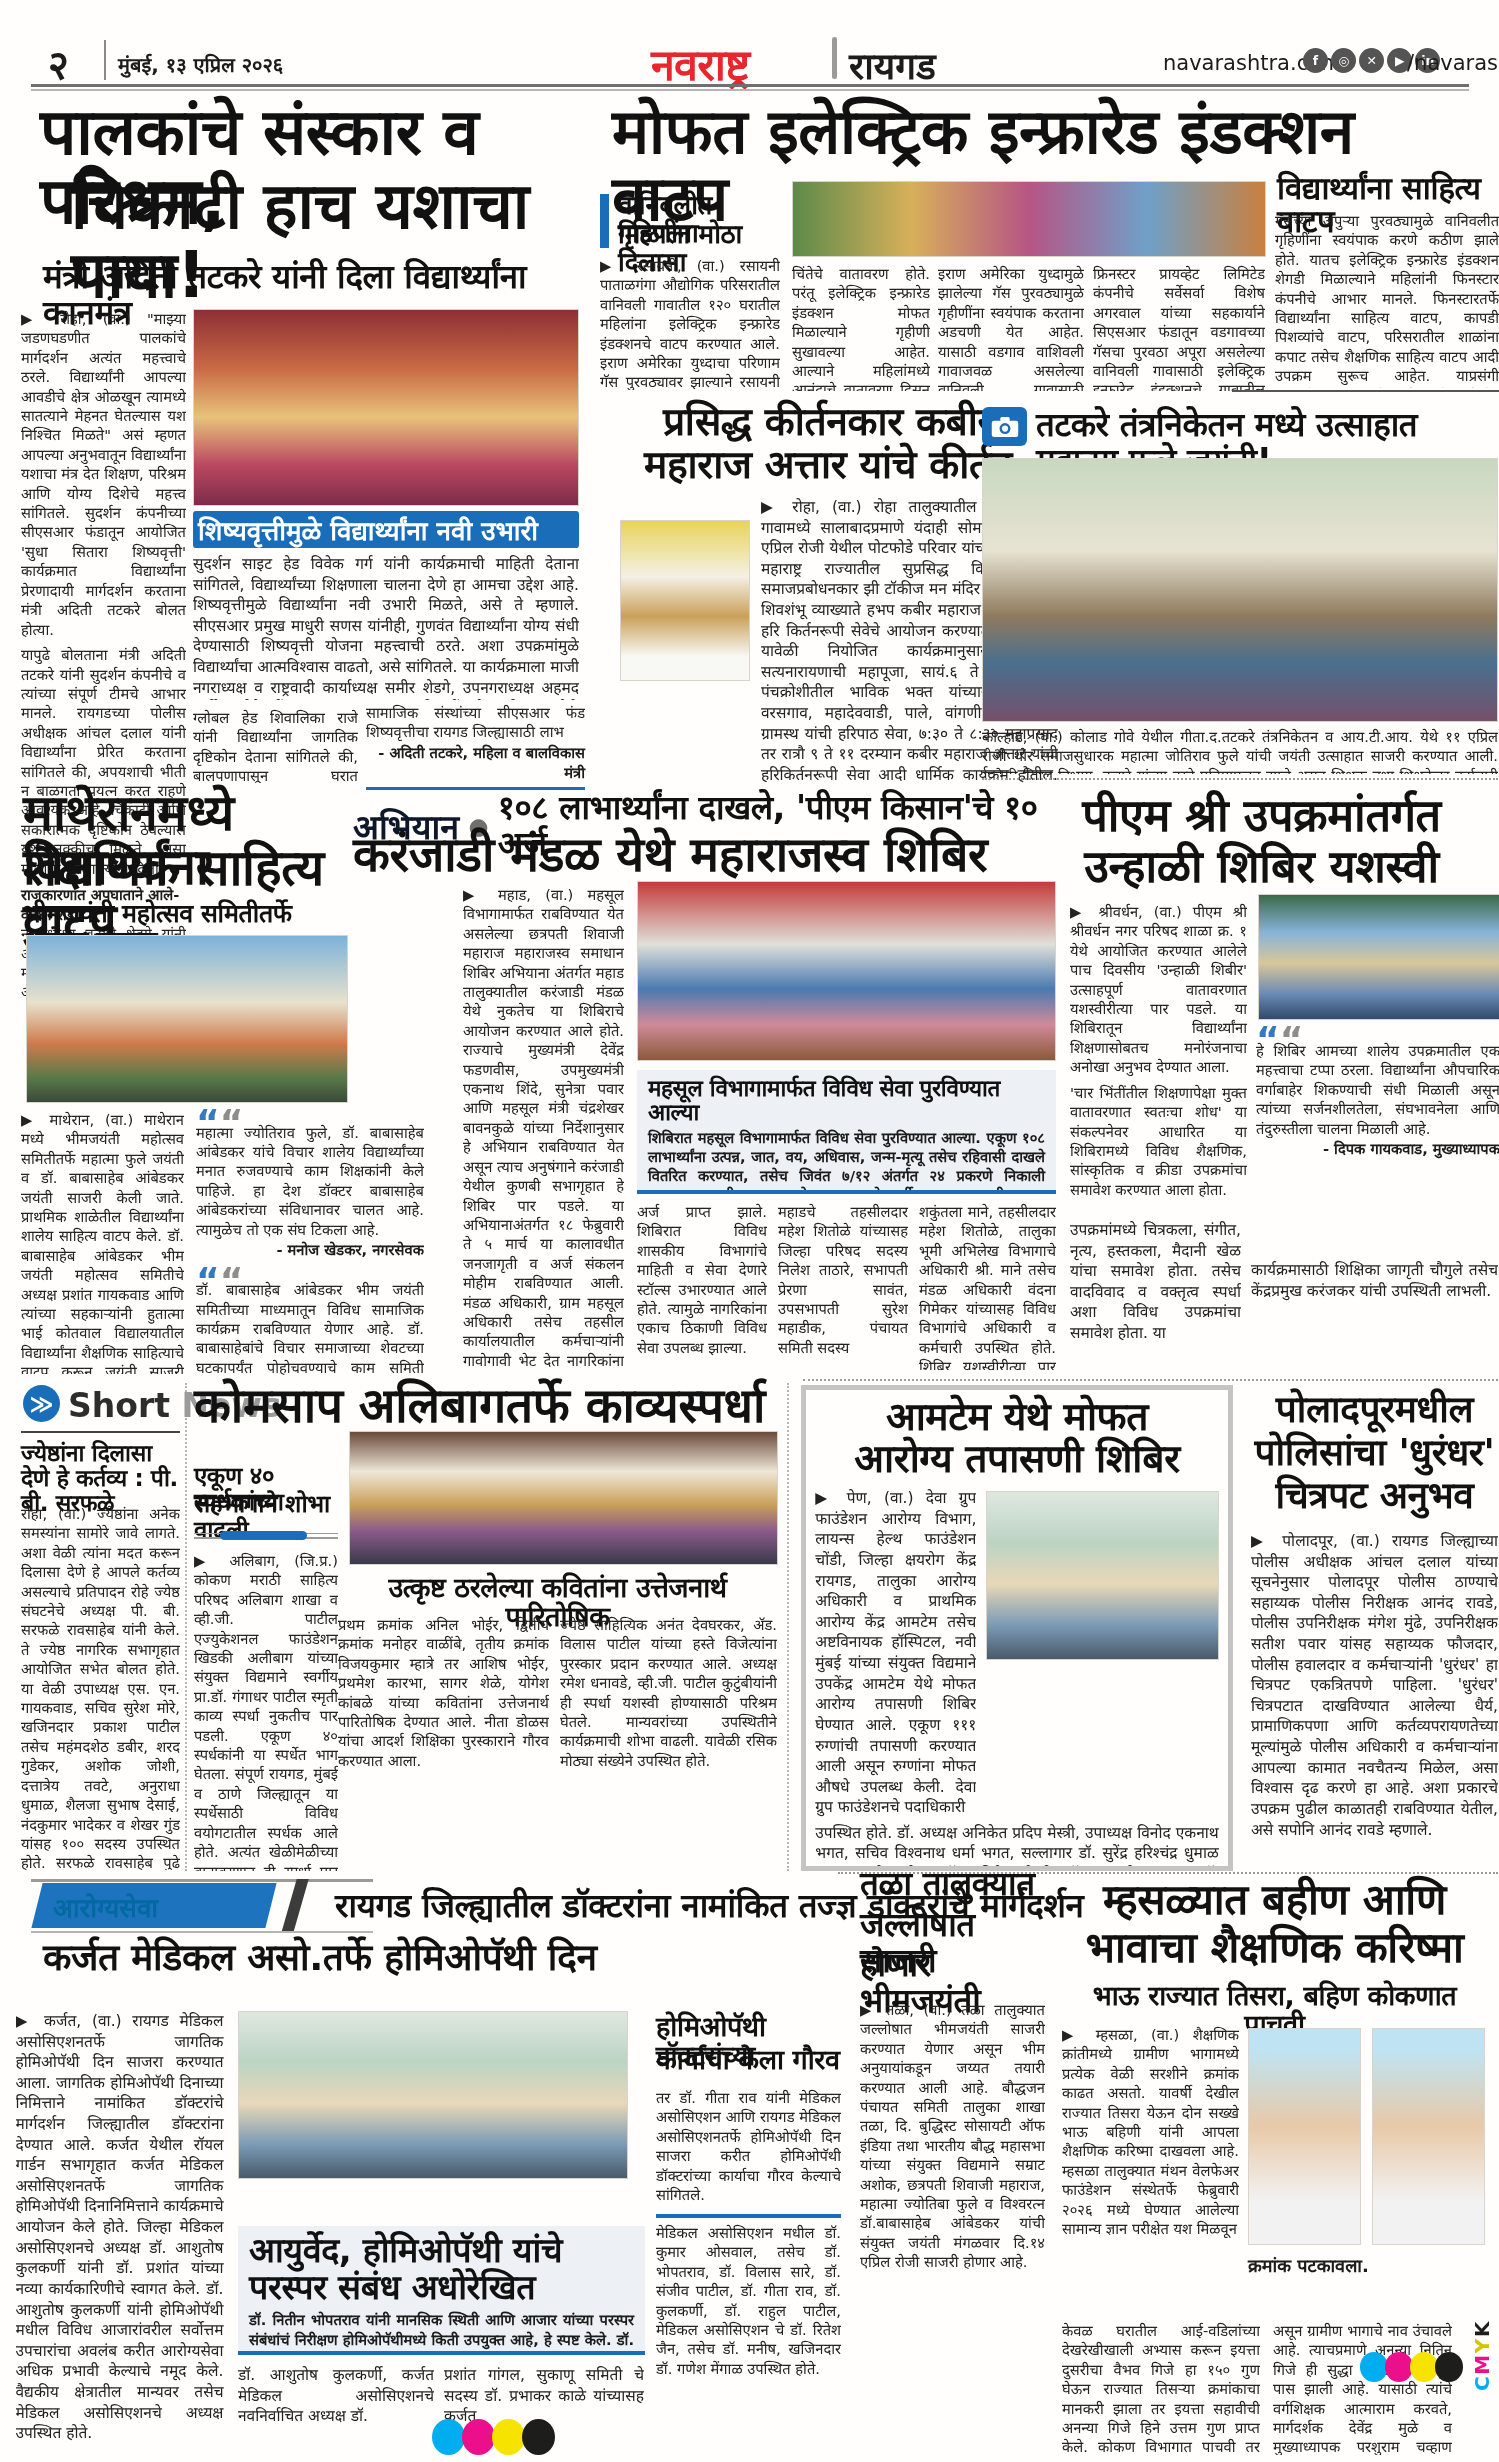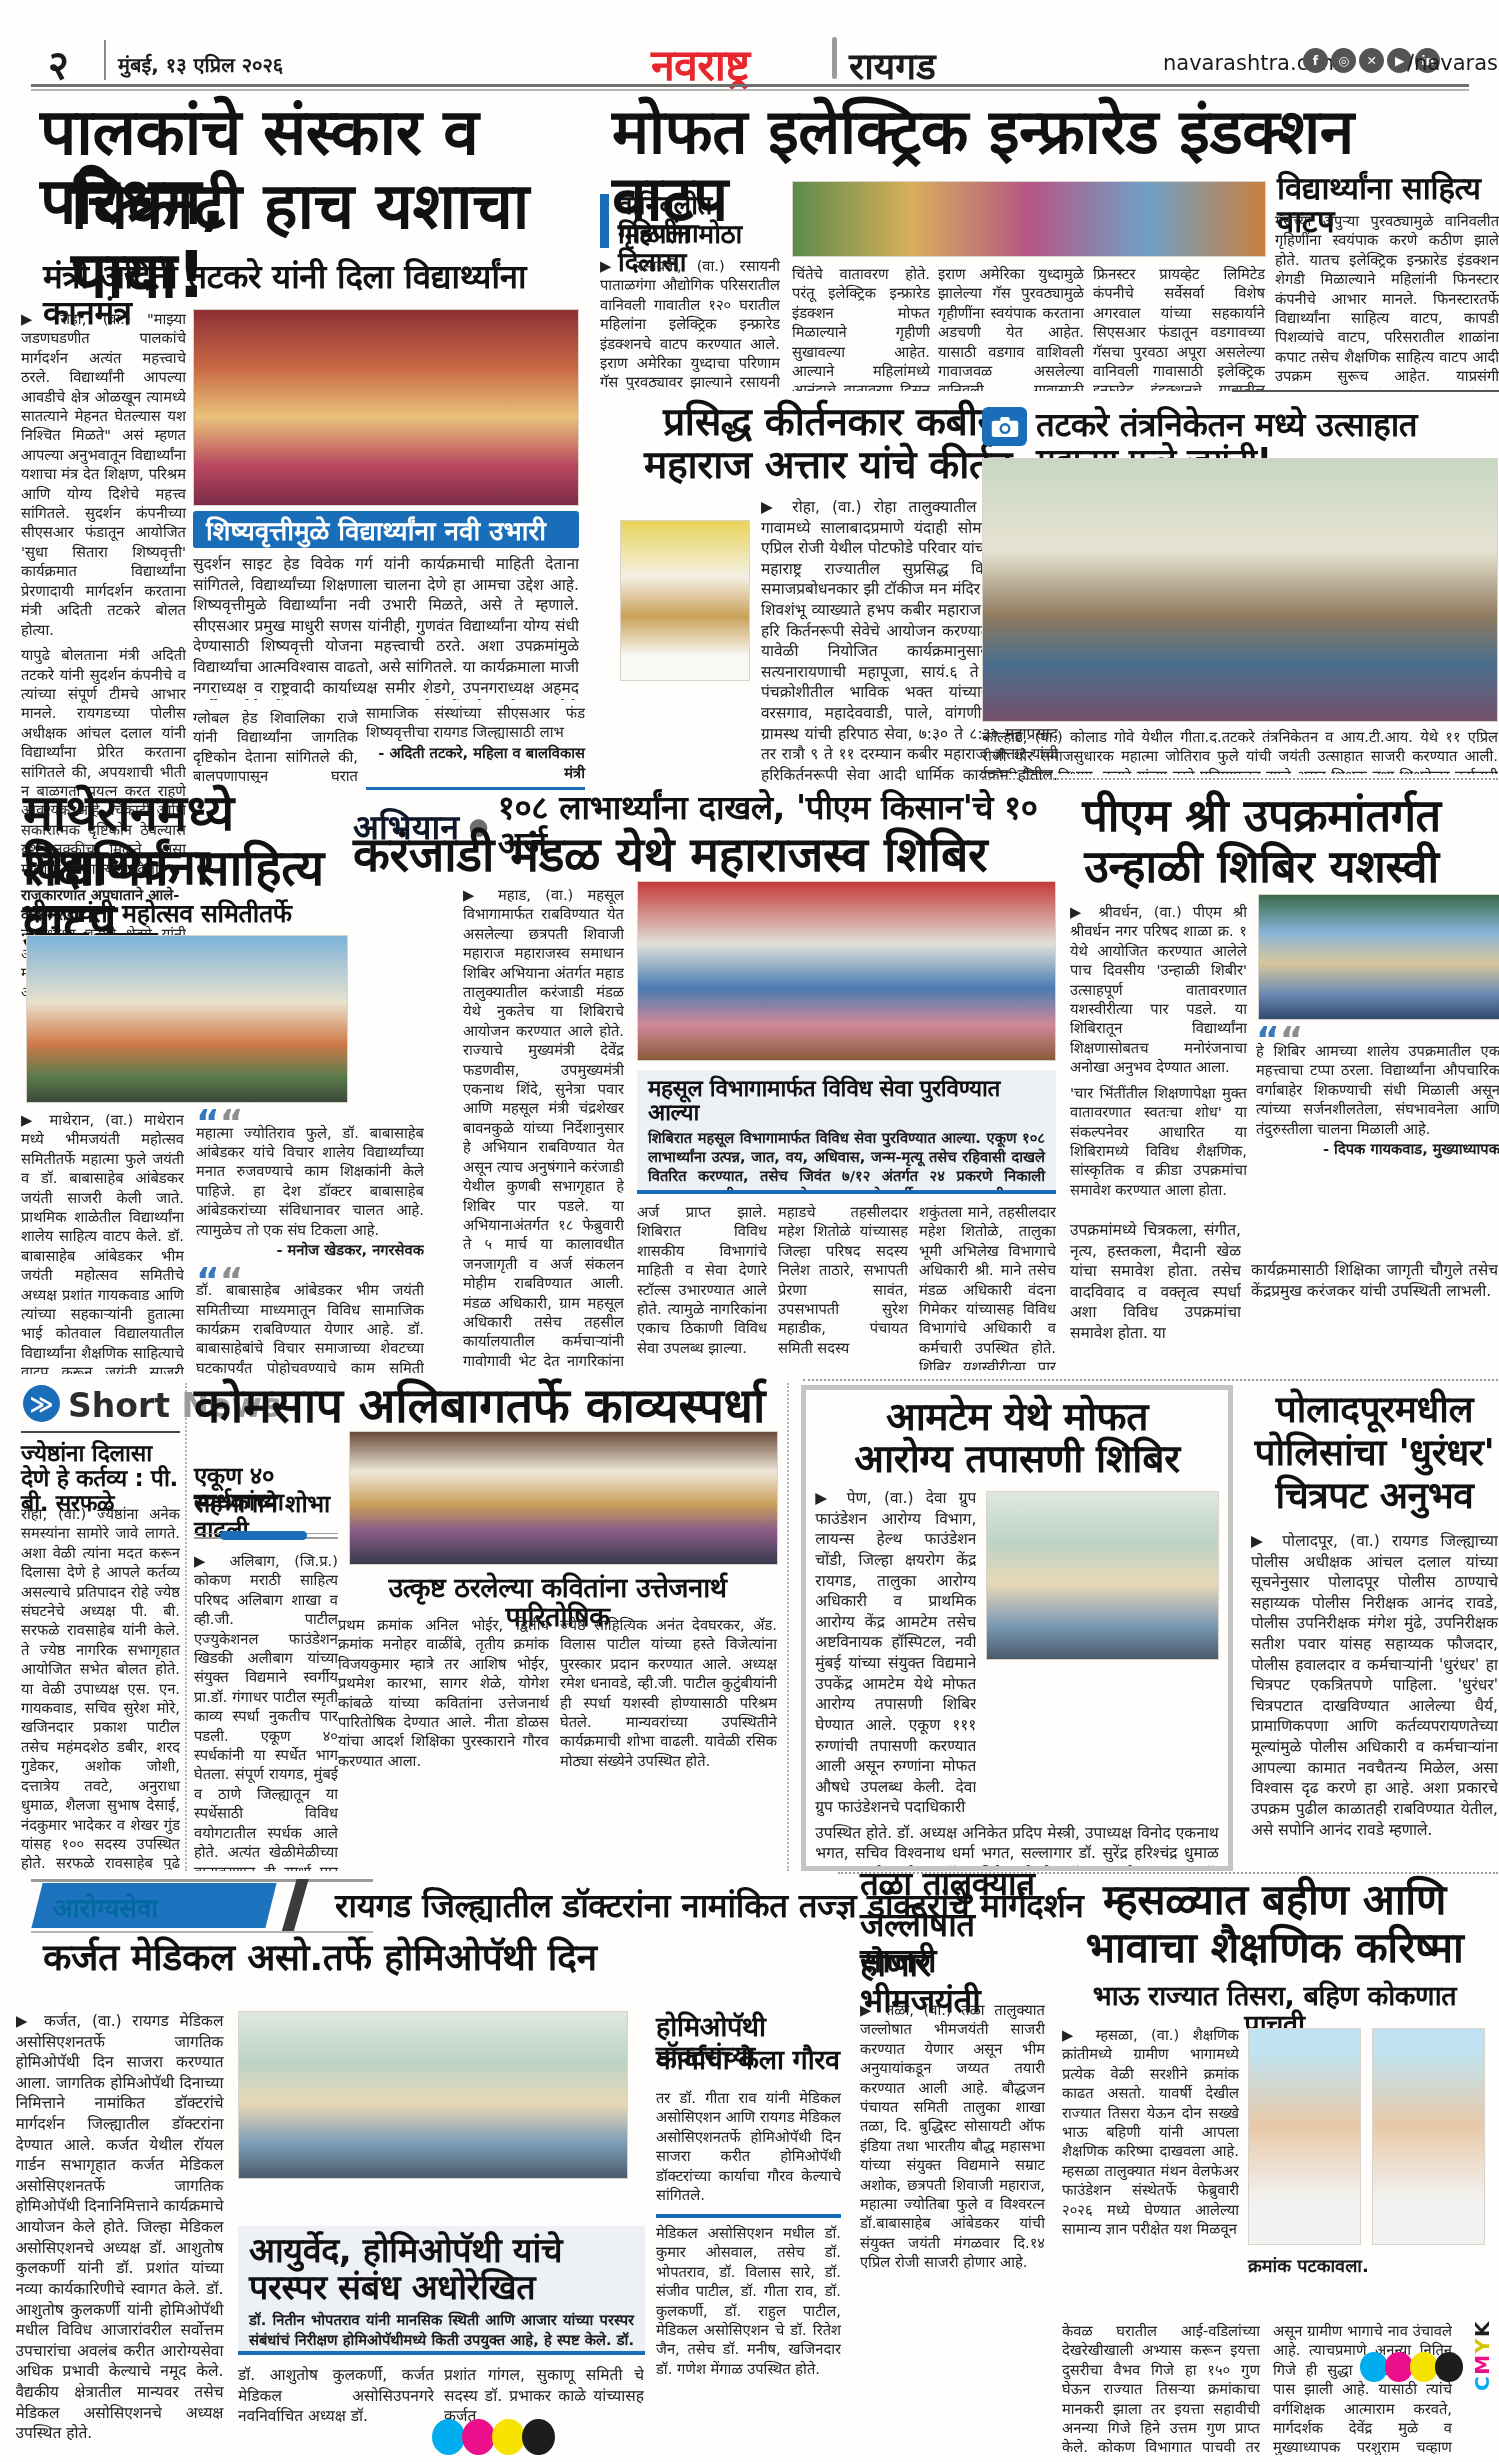--- a/index.html
+++ b/index.html
@@ -68,21 +68,21 @@
   <div class="abs hl" style="left:43px;top:259px;width:543px;font-size:33px;">मंत्री अदिती तटकरे यांनी दिला विद्यार्थ्यांना कानमंत्र</div>
 
   <div class="abs" style="left:21px;top:309px;width:165px;height:467px;">
     <div class="body-sm">▶ रोहा, (वा.) "माझ्या जडणघडणीत पालकांचे मार्गदर्शन अत्यंत महत्त्वाचे ठरले. विद्यार्थ्यांनी आपल्या आवडीचे क्षेत्र ओळखून त्यामध्ये सातत्याने मेहनत घेतल्यास यश निश्चित मिळते" असं म्हणत आपल्या अनुभवातून विद्यार्थ्यांना यशाचा मंत्र देत शिक्षण, परिश्रम आणि योग्य दिशेचे महत्त्व सांगितले. सुदर्शन कंपनीच्या सीएसआर फंडातून आयोजित 'सुधा सितारा शिष्यवृत्ती' कार्यक्रमात विद्यार्थ्यांना प्रेरणादायी मार्गदर्शन करताना मंत्री अदिती तटकरे बोलत होत्या.</div>
     <div class="body-sm" style="margin-top:6.2px;">यापुढे बोलताना मंत्री अदिती तटकरे यांनी सुदर्शन कंपनीचे व त्यांच्या संपूर्ण टीमचे आभार मानले. रायगडच्या पोलीस अधीक्षक आंचल दलाल यांनी विद्यार्थ्यांना प्रेरित करताना सांगितले की, अपयशाची भीती न बाळगता प्रयत्न करत राहणे आवश्यक आहे. चिकाटी आणि सकारात्मक दृष्टिकोन ठेवल्यास यश नक्कीच मिळते, असा मोलाचा सल्ला त्यांनी दिला.</div>
     <div style="font-size:14.7px;font-weight:700;margin-top:6.2px;">राजकारणात अपघाताने आले- वनश्री शेडगे</div>
     <div class="body-sm">नगराध्यक्षा वनश्री शेडगे यांनी आपल्या प्रवासाबद्दल सांगताना, मी राजकारणात अपघाताने आले असले तरी सामाजिक</div>
   </div>
 
   <div class="abs photo ph1" style="left:193px;top:309px;width:386px;height:197px;"></div>
-  <div class="abs banner-blue" style="left:193px;top:511px;width:386px;height:37px;font-size:26px;padding-left:13px;border-radius:3.1px;">शिष्यवृत्तीमुळे विद्यार्थ्यांना नवी उभारी</div>
+  <div class="abs banner-blue" style="left:193px;top:511px;width:386px;height:37px;font-size:26px;padding-left:5px;border-radius:3.1px;">शिष्यवृत्तीमुळे विद्यार्थ्यांना नवी उभारी</div>
   <div class="abs body-text" style="left:193px;top:554px;width:386px;height:146px;">सुदर्शन साइट हेड विवेक गर्ग यांनी कार्यक्रमाची माहिती देताना सांगितले, विद्यार्थ्यांच्या शिक्षणाला चालना देणे हा आमचा उद्देश आहे. शिष्यवृत्तीमुळे विद्यार्थ्यांना नवी उभारी मिळते, असे ते म्हणाले. सीएसआर प्रमुख माधुरी सणस यांनीही, गुणवंत विद्यार्थ्यांना योग्य संधी देण्यासाठी शिष्यवृत्ती योजना महत्त्वाची ठरते. अशा उपक्रमांमुळे विद्यार्थ्यांचा आत्मविश्वास वाढतो, असे सांगितले. या कार्यक्रमाला माजी नगराध्यक्ष व राष्ट्रवादी कार्याध्यक्ष समीर शेडगे, उपनगराध्यक्ष अहमद दर्जी, गटनेते महेंद्र गुजर, बांधकाम सभापती राजेंद्र जैन, जीवराज चोळे यांच्यासह शेकडो संख्येने विद्यार्थी उपस्थित होते.</div>
 
   <div class="abs body-sm" style="left:193px;top:708px;width:165px;height:75px;">ग्लोबल हेड शिवालिका राजे यांनी विद्यार्थ्यांना जागतिक दृष्टिकोन देताना सांगितले की, बालपणापासून घरात आंतरराष्ट्रीय वातावरण अनुभवले.</div>
   <div class="abs" style="left:366px;top:703px;width:219px;height:78px;">
     <div class="body-sm">सामाजिक संस्थांच्या सीएसआर फंड शिष्यवृत्तीचा रायगड जिल्ह्यासाठी लाभ</div>
     <div class="attr">- अदिती तटकरे, महिला व बालविकास मंत्री</div>
     <div style="border-top:3.1px solid #1a6db8;margin-top:4.7px;"></div>
   </div>
 
   <div class="abs hl" style="left:612px;top:99px;width:858px;font-size:62px;">मोफत इलेक्ट्रिक इन्फ्रारेड इंडक्शन वाटप</div>
@@ -225,21 +225,21 @@
   <div class="abs" style="left:31px;top:1931px;width:342px;height:2.3px;background:#b5b5b5;"></div>
 
   <div class="abs hl" style="left:43px;top:1938px;width:1172px;font-size:37px;">कर्जत मेडिकल असो.तर्फे होमिओपॅथी दिन</div>
   <div class="abs body-text" style="left:15.5px;top:2011px;width:208px;height:444px;">▶ कर्जत, (वा.) रायगड मेडिकल असोसिएशनतर्फे जागतिक होमिओपॅथी दिन साजरा करण्यात आला. जागतिक होमिओपॅथी दिनाच्या निमित्ताने नामांकित डॉक्टरांचे मार्गदर्शन जिल्ह्यातील डॉक्टरांना देण्यात आले. कर्जत येथील रॉयल गार्डन सभागृहात कर्जत मेडिकल असोसिएशनतर्फे जागतिक होमिओपॅथी दिनानिमित्ताने कार्यक्रमाचे आयोजन केले होते. जिल्हा मेडिकल असोसिएशनचे अध्यक्ष डॉ. आशुतोष कुलकर्णी यांनी डॉ. प्रशांत यांच्या नव्या कार्यकारिणीचे स्वागत केले. डॉ. आशुतोष कुलकर्णी यांनी होमिओपॅथी मधील विविध आजारांवरील सर्वोत्तम उपचारांचा अवलंब करीत आरोग्यसेवा अधिक प्रभावी केल्याचे नमूद केले. वैद्यकीय क्षेत्रातील मान्यवर तसेच मेडिकल असोसिएशनचे अध्यक्ष उपस्थित होते.</div>
   <div class="abs photo ph8" style="left:238px;top:2011px;width:390px;height:168px;"></div>
 
   <div class="abs graybox" style="left:238px;top:2226px;width:407px;height:129px;border-bottom:4.7px solid #1a6db8;padding:6.2px 11px;overflow:hidden;">
     <div class="hl" style="font-size:34px;">आयुर्वेद, होमिओपॅथी यांचे परस्पर संबंध अधोरेखित</div>
     <div style="font-size:14.7px;font-weight:600;line-height:1.35;text-align:justify;margin-top:4.7px;">डॉ. नितीन भोपतराव यांनी मानसिक स्थिती आणि आजार यांच्या परस्पर संबंधांचं निरीक्षण होमिओपॅथीमध्ये किती उपयुक्त आहे, हे स्पष्ट केले. डॉ. प्रभाकर काळेंनी आयुर्वेद, होमिओपॅथी यांच्यातील परस्पर संबंध अधोरेखित केले आणि या दोन्ही पद्धतींची तत्त्वे आणि समग्र आरोग्यसेवेत त्यांची पूरक भूमिका स्पष्ट केली. डॉ. अमृता पाटील यांनी तीव्र आजारांच्या उपचारामध्ये होमिओपॅथीचे महत्त्व सांगितले आणि दैनंदिन वैद्यकीय व्यवहारात वापरल्या जाणाऱ्या काही होमिओपॅथिक औषधांची उदाहरणे दिली.</div>
   </div>
-  <div class="abs body-text" style="left:238px;top:2365px;width:196px;height:61px;">डॉ. आशुतोष कुलकर्णी, कर्जत मेडिकल असोसिउपनगरे नवनिर्वाचित अध्यक्ष डॉ.</div>
+  <div class="abs body-text" style="left:238px;top:2365px;width:196px;height:61px;">डॉ. आशुतोष कुलकर्णी, कर्जत मेडिकल असोसिएशनचे नवनिर्वाचित अध्यक्ष डॉ.</div>
   <div class="abs body-text" style="left:444px;top:2365px;width:200px;height:61px;">प्रशांत गांगल, सुकाणू समिती चे सदस्य डॉ. प्रभाकर काळे यांच्यासह कर्जत</div>
   <div class="abs" style="left:432px;top:2419px;">
     <span class="cmyk-dot dot-c"></span><span class="cmyk-dot dot-m"></span><span class="cmyk-dot dot-y"></span><span class="cmyk-dot dot-k"></span>
   </div>
 
   <div class="abs hl" style="left:656px;top:2012px;width:186px;font-size:27px;">होमिओपॅथी डॉक्टरांच्या</div>
   <div class="abs hl" style="left:656px;top:2045px;width:186px;font-size:27px;">कार्याचा केला गौरव</div>
   <div class="abs body-sm" style="left:656px;top:2088px;width:185px;height:120px;">तर डॉ. गीता राव यांनी मेडिकल असोसिएशन आणि रायगड मेडिकल असोसिएशनतर्फे होमिओपॅथी दिन साजरा करीत होमिओपॅथी डॉक्टरांच्या कार्याचा गौरव केल्याचे सांगितले.</div>
   <div class="abs" style="left:656px;top:2214px;width:185px;height:3.9px;background:#1a6db8;"></div>
   <div class="abs body-sm" style="left:656px;top:2223px;width:185px;height:233px;">मेडिकल असोसिएशन मधील डॉ. कुमार ओसवाल, तसेच डॉ. भोपतराव, डॉ. विलास सारे, डॉ. संजीव पाटील, डॉ. गीता राव, डॉ. कुलकर्णी, डॉ. राहुल पाटील, मेडिकल असोसिएशन चे डॉ. रितेश जैन, तसेच डॉ. मनीष, खजिनदार डॉ. गणेश मेंगाळ उपस्थित होते.</div>

